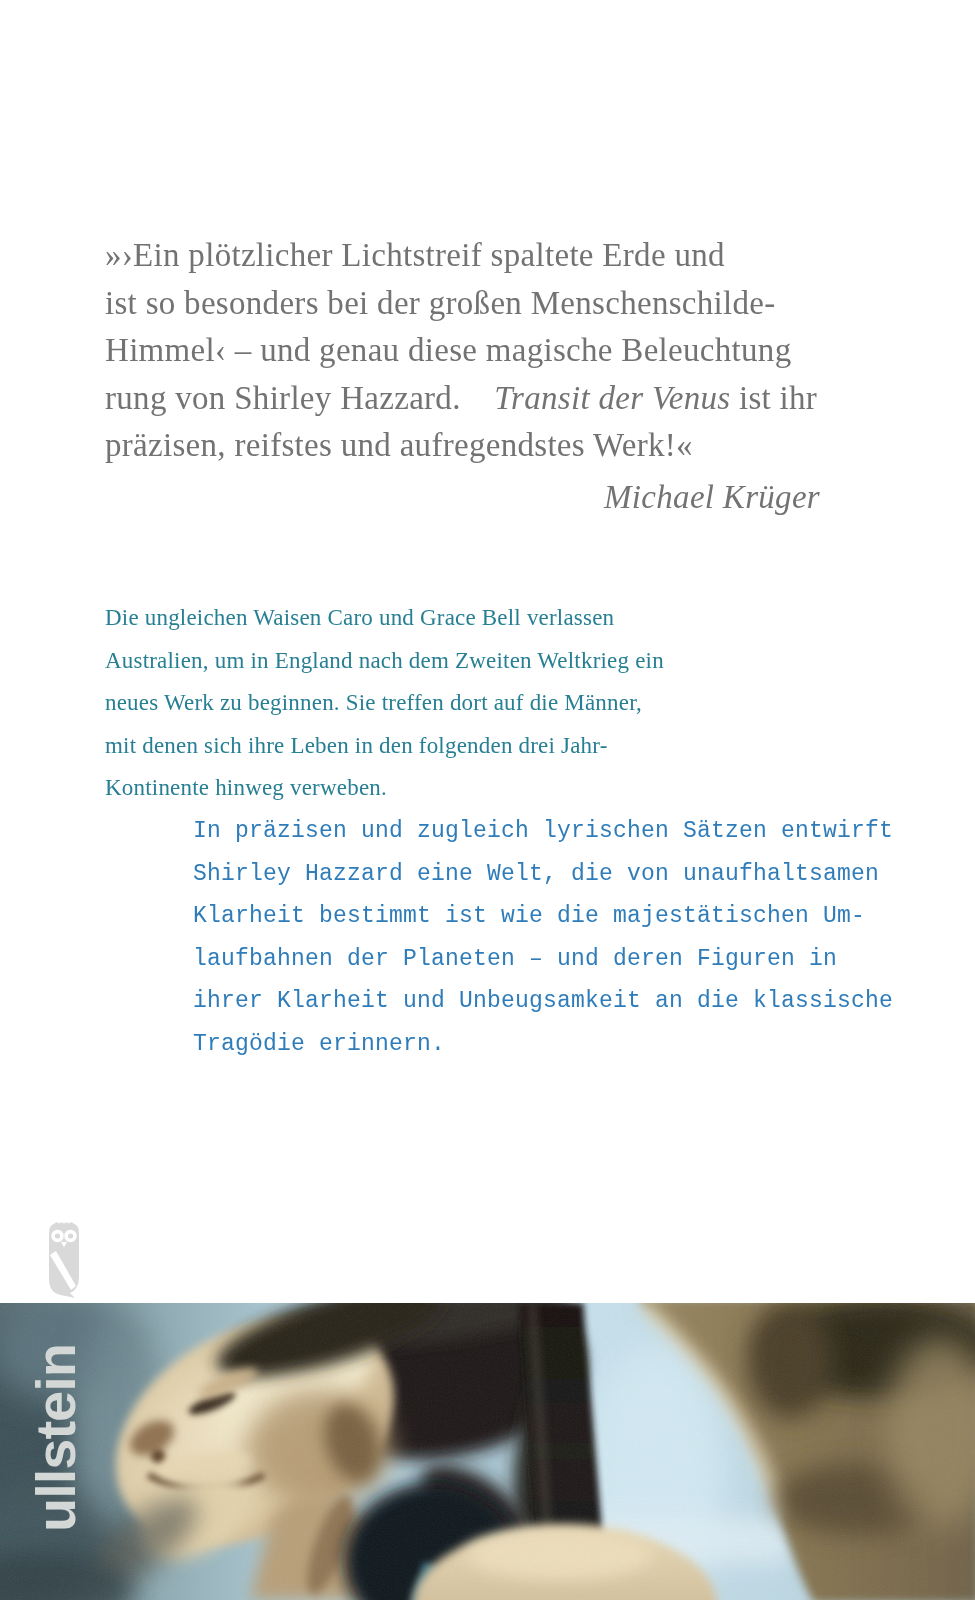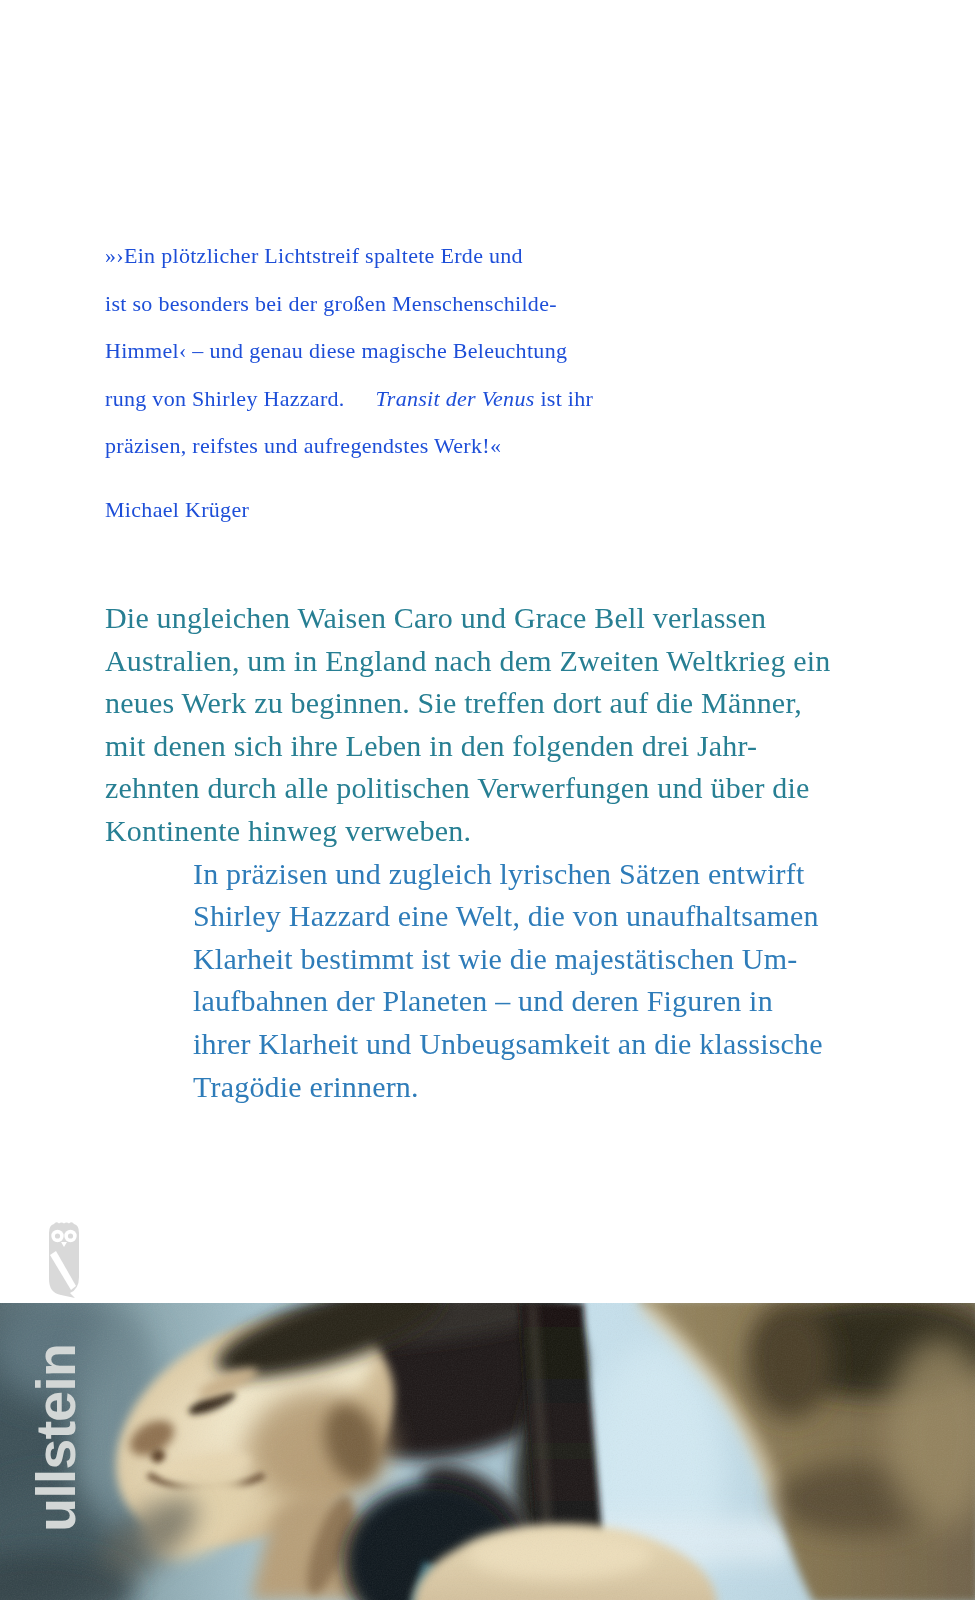--- a/index.html
+++ b/index.html
@@ -6,36 +6,36 @@
   body{
     width:975px;height:1600px;position:relative;overflow:hidden;
     background:#ffffff;
     font-family:"Liberation Serif","DejaVu Serif",serif;
   }
   .cover{position:absolute;inset:0;background:#ffffff;}
 
   
   .quote{
     position:absolute;left:105px;top:232px;width:768px;
-    color:#1d4ed8;font-size:22px;line-height:47.5px;
+    color:#737373;font-size:33px;line-height:47.5px;
     letter-spacing:0.3px;white-space:nowrap;
   }
   .quote .q-attr{
-    width:715px;margin-top:16px;
+    width:715px;text-align:right;font-style:italic;margin-top:4px;
   }
   .italic{font-style:italic;margin-left:25px;}
 
   
   .blurb{
     position:absolute;left:105px;top:597px;
-    font-size:30px;line-height:42.6px;white-space:nowrap;
+    font-size:23px;line-height:42.6px;white-space:nowrap;
     letter-spacing:0.2px;
   }
   .blurb .t{color:#277f93;}
-  .blurb .b{color:#2e7cb9;margin-left:88px;}
+  .blurb .b{color:#2e7cb9;margin-left:88px;font-family:Liberation Mono, monospace;}
 
   
   .owl{
     position:absolute;left:42px;top:1219px;width:44px;height:80px;
   }
   .wordmark{
     position:absolute;left:-79px;top:1409px;width:270px;height:58px;
     transform:rotate(-90deg);
     font-family:"Liberation Sans","DejaVu Sans",sans-serif;
     font-weight:700;font-size:56px;line-height:58px;
@@ -61,21 +61,20 @@
     <div><span>rung von Shirley Hazzard. </span><span class="italic">Transit der Venus</span><span> ist ihr</span></div>
     <div>präzisen, reifstes und aufregendstes Werk!«</div>
     <div class="q-attr">Michael Krüger</div>
   </div>
 
   <div class="blurb">
     <div class="t">Die ungleichen Waisen Caro und Grace Bell verlassen</div>
     <div class="t">Australien, um in England nach dem Zweiten Weltkrieg ein</div>
     <div class="t">neues Werk zu beginnen. Sie treffen dort auf die Männer,</div>
     <div class="t">mit denen sich ihre Leben in den folgenden drei Jahr-</div>
-    <div class="t">zehnten durch alle politischen Verwerfungen und über die</div>
     <div class="t">Kontinente hinweg verweben.</div>
     <div class="b">In präzisen und zugleich lyrischen Sätzen entwirft</div>
     <div class="b">Shirley Hazzard eine Welt, die von unaufhaltsamen</div>
     <div class="b">Klarheit bestimmt ist wie die majestätischen Um-</div>
     <div class="b">laufbahnen der Planeten – und deren Figuren in</div>
     <div class="b">ihrer Klarheit und Unbeugsamkeit an die klassische</div>
     <div class="b">Tragödie erinnern.</div>
   </div>
 
   <div class="photo" role="img" aria-label="Getöntes Foto: lächelnde Frau mit zurückgelegtem Kopf und wehendem dunklem Haar an einer dunklen Stange, rechts eine unscharfe Person, heller Himmel">

